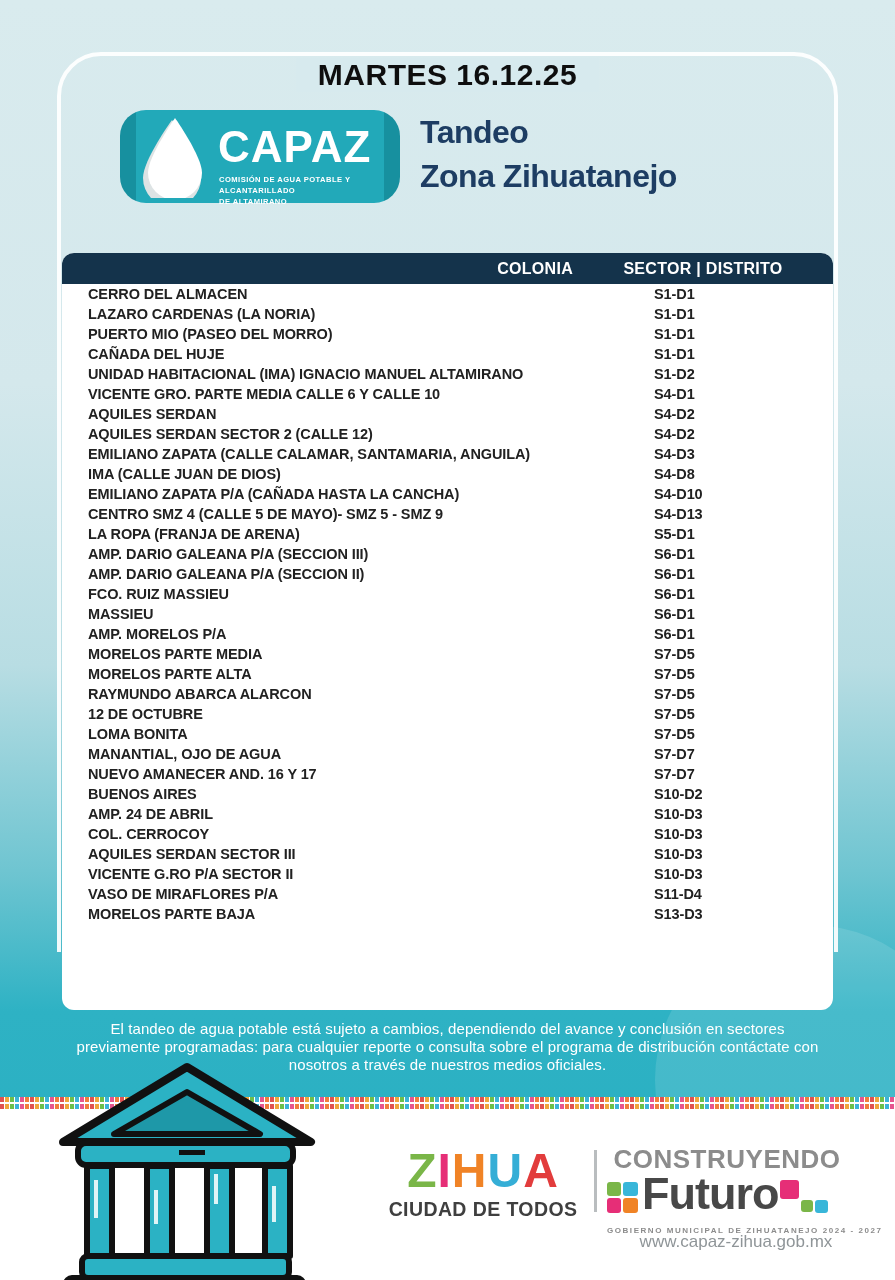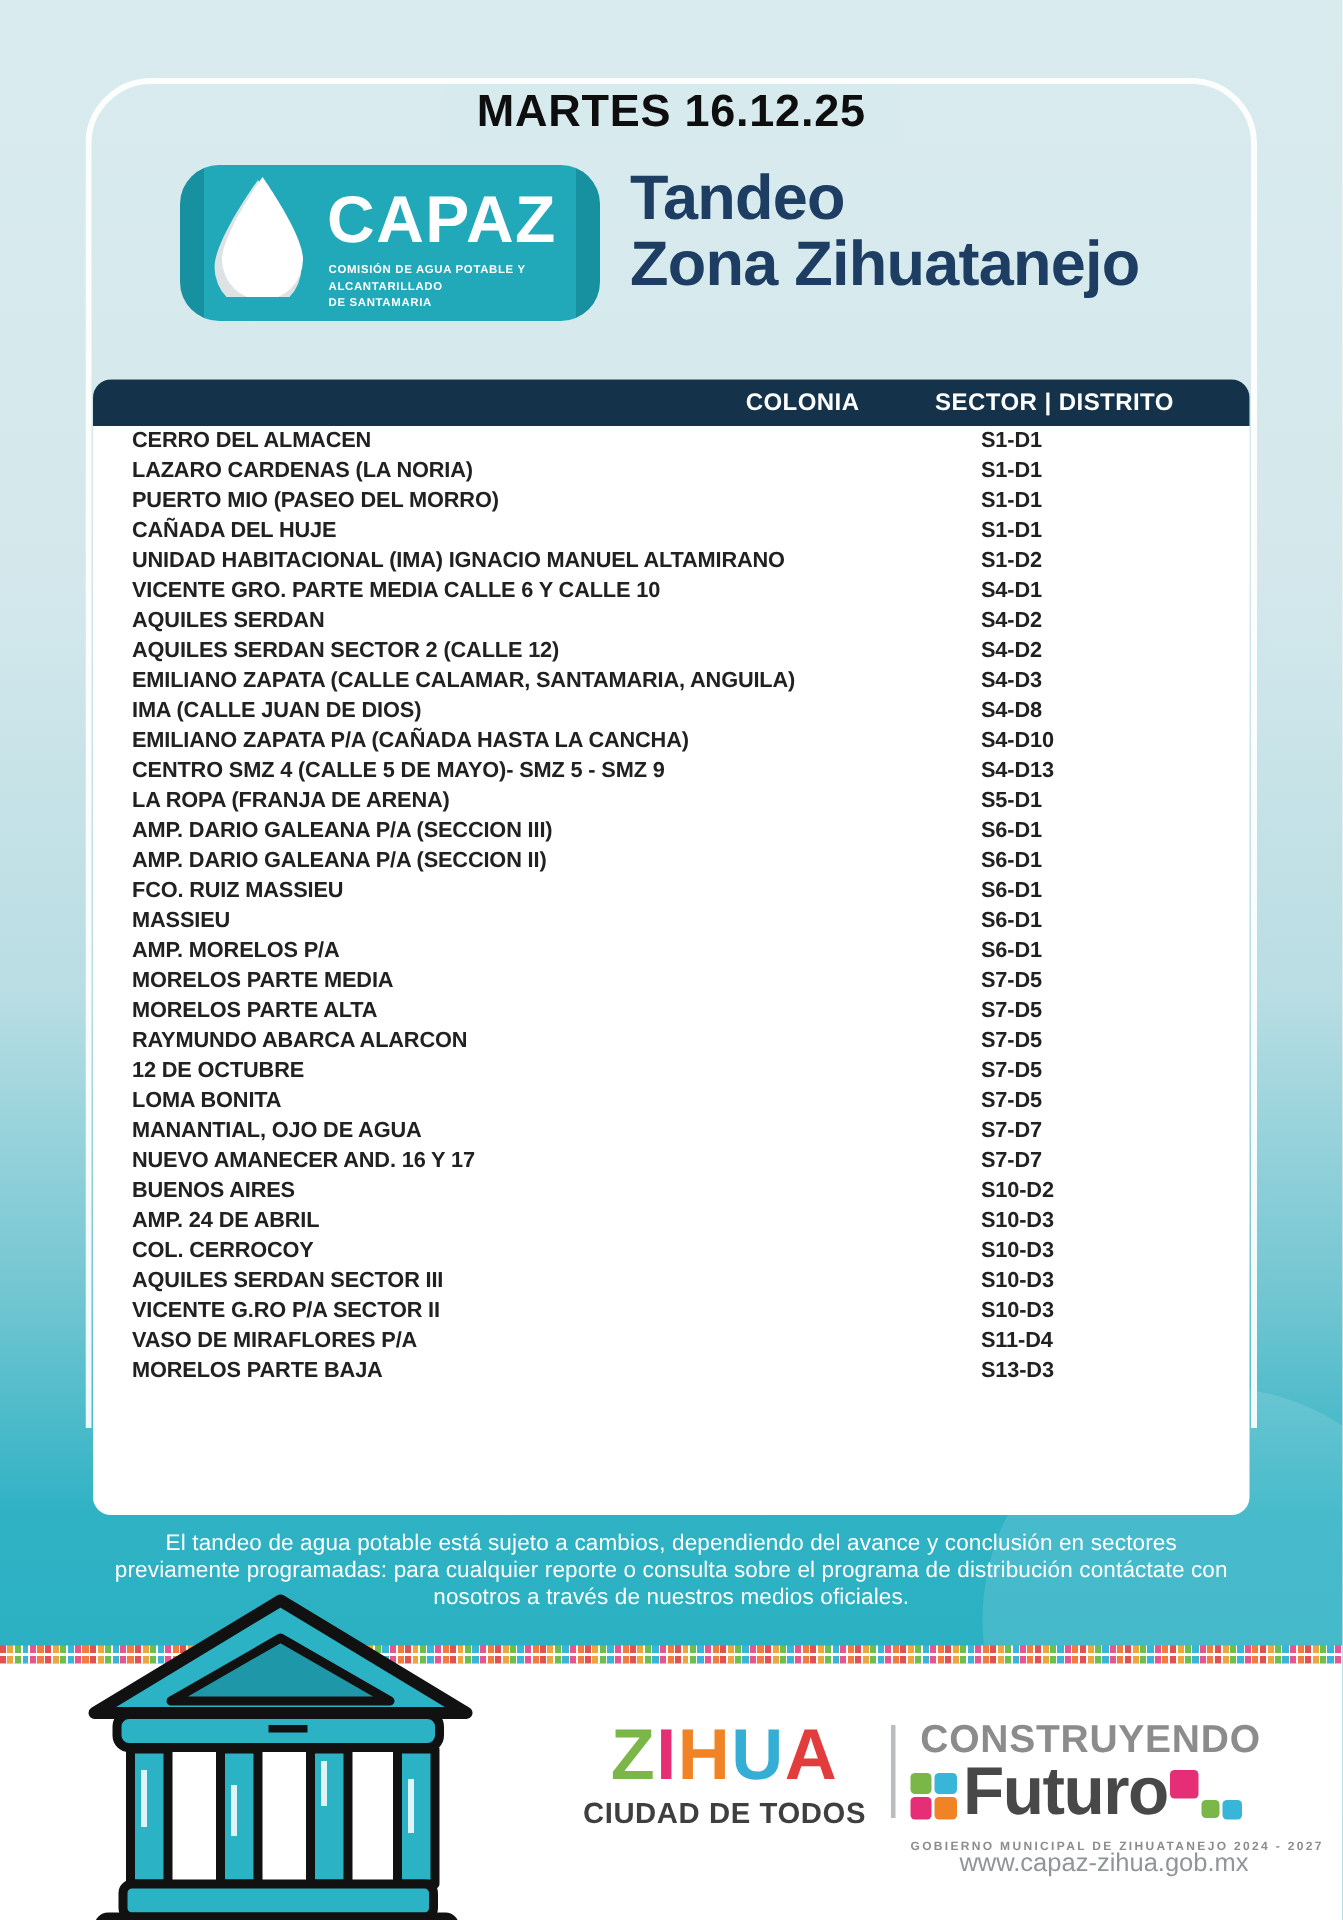--- a/index.html
+++ b/index.html
@@ -11,27 +11,27 @@
   }
   
   .outline-clip { position:absolute; left:57px; right:57px; top:52px; height:900px; overflow:hidden; z-index:1; }
   .outline { position:absolute; left:0; right:0; top:0; height:1040px; border:4px solid rgba(255,255,255,.92); border-radius:44px; }
   
   .date { position:absolute; top:34px; left:0; width:100%; text-align:center; z-index:2; }
   .date span { display:inline-block; background:#d7eaee; padding:0 22px; font-size:30px; font-weight:700; color:#0e0e0e; letter-spacing:.5px;margin-top:24px; }
   
   .brand { position:absolute; left:0; top:0; width:100%; z-index:2; }
   .capaz {
-    position:absolute; left:120px; top:110px; width:280px; height:104px; border-radius:26px;
+    position:absolute; left:120px; top:110px; width:280px; height:93px; border-radius:26px;
     background:linear-gradient(90deg,#17909f 0px,#17909f 16px,#22a9b9 16px,#22a9b9 264px,#17909f 264px,#17909f 280px);
   }
   .capaz svg { position:absolute; left:16px; top:8px; }
   .capaz .word { position:absolute; left:98px; top:12px; font-size:44px; font-weight:700; color:#ffffff; letter-spacing:1px; }
   .capaz .cap { position:absolute; left:99px; top:64px; font-size:7.6px; font-weight:700; color:#ffffff; letter-spacing:.45px; line-height:11px; }
-  .title { position:absolute; left:420px; top:110px; font-size:42px; line-height:44px; font-weight:700; color:#1d3d63; letter-spacing:-.5px; }
+  .title { position:absolute; left:420px; top:110px; font-size:32px; line-height:44px; font-weight:700; color:#1d3d63; letter-spacing:-.5px; }
   
   .card { position:absolute; left:62px; top:253px; width:771px; height:757px; background:#ffffff; border-radius:12px; z-index:2; }
   .thead { display:flex; align-items:center; height:31px; background:#14334b; border-radius:12px 12px 0 0; color:#ffffff; font-weight:700; font-size:16px; letter-spacing:.3px; }
   .th-col { flex:1; text-align:right; }
   .th-sec { width:260px; text-align:center; }
   .rows { }
   .row { display:flex; align-items:center; height:20px; font-size:14.5px; font-weight:700; color:#212121; letter-spacing:-.1px; }
   .row .c { margin-left:26px; white-space:nowrap; }
   .row .s { margin-left:auto; width:179px; white-space:nowrap; }
   
@@ -84,21 +84,21 @@
 
   <div class="brand">
     <div class="capaz">
       <svg width="72" height="80" viewBox="0 0 72 80">
         <path d="M36 2 C36 2 7 42 7 60 a29 29 0 0 0 58 0 C65 42 36 2 36 2 Z" fill="#dde3e4"></path>
         <path d="M39 0 C39 0 12 38 12 55 a27 27 0 0 0 54 0 C66 38 39 0 39 0 Z" fill="#ffffff"></path>
       </svg>
       <div class="word">CAPAZ</div>
       <div class="cap">
         <div>COMISIÓN DE AGUA POTABLE Y ALCANTARILLADO</div>
-        <div>DE SANTAMARIA</div>
+        <div>DE ALTAMIRANO</div>
       </div>
     </div>
     <div class="title">
       <div>Tandeo</div>
       <div>Zona Zihuatanejo</div>
     </div>
   </div>
 
   <div class="card">
     <div class="thead">

